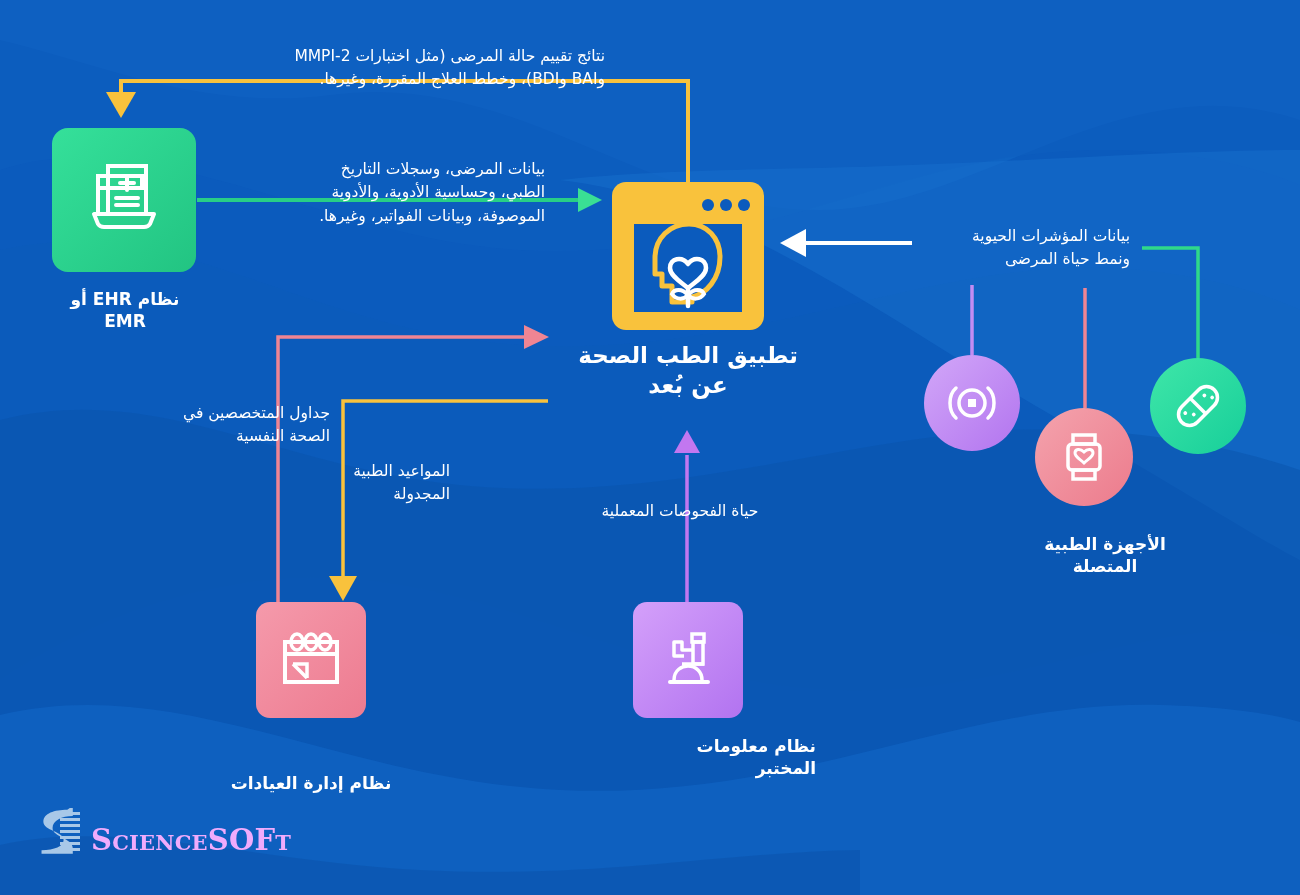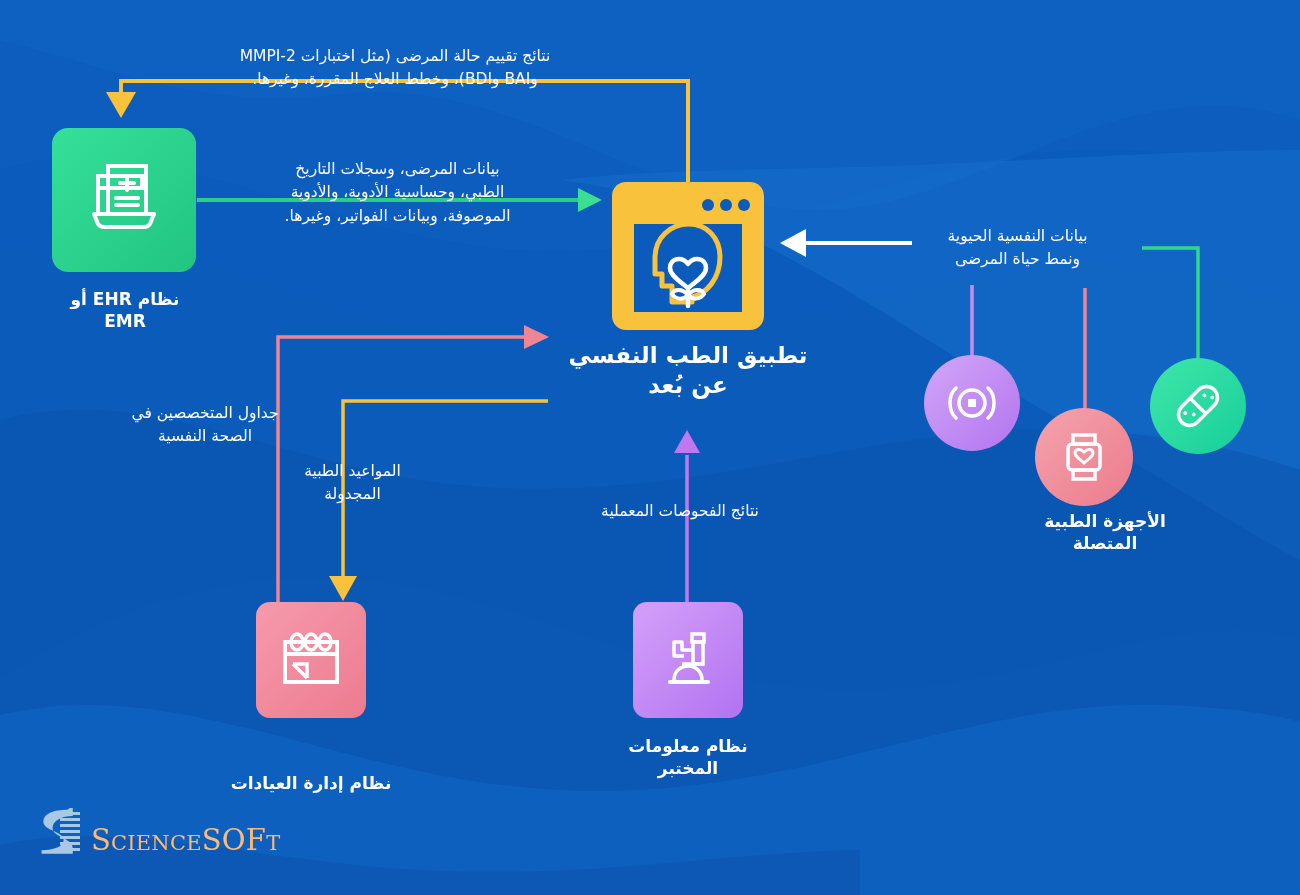--- a/index.html
+++ b/index.html
@@ -35,29 +35,29 @@
     white-space:pre-line;
   }
   .flabel{
     position:absolute;
     color:#ffffff;
     font-size:15.5px;
     line-height:1.5;
     direction:rtl;
     white-space:pre-line;
   }
-  .flabel.right{text-align:center;}
+  .flabel.right{text-align:right;}
   .flabel.center{text-align:center;}
   
   #logo{position:absolute;left:38px;top:808px;display:flex;align-items:center;gap:9px;}
   #logo .wordmark{
-    color:#fdba74;
+    color:#f0abfc;
     font-family:"DejaVu Serif","Liberation Serif",serif;
     font-size:29px;
-    font-weight:normal;
+    font-weight:bold;
     letter-spacing:.2px;
     line-height:1;
     margin-top:12px;
   }
   #logo .wordmark .sm{font-size:21px;}
 </style>
 </head>
 <body>
 
 <div id="canvas">
@@ -163,21 +163,21 @@
         <path d="M60,120 L60,104 L50,104 L50,92 L43,92 L43,76
                  C43,56 58,42 77,42 C95,42 108,56 108,75
                  C108,97 94,112 80,115 L80,120 Z" fill="none" stroke="#f9c23c" stroke-width="5" stroke-linejoin="round"></path>
         <path d="M76,82 C70,74 58,76 58,86 C58,94 70,101 76,106
                  C82,101 94,94 94,86 C94,76 82,74 76,82 Z" fill="none" stroke="#fff" stroke-width="4.5" stroke-linejoin="round"></path>
         <path d="M76,106 L76,124" stroke="#fff" stroke-width="4.5" stroke-linecap="round"></path>
         <path d="M76,113 C70,106 62,107 60,112 C64,118 72,118 76,113 Z" fill="none" stroke="#fff" stroke-width="4"></path>
         <path d="M76,113 C82,106 90,107 92,112 C88,118 80,118 76,113 Z" fill="none" stroke="#fff" stroke-width="4"></path>
       </svg>
     </div>
-    <div class="nlabel" style="left:538px;top:340px;width:300px;font-size:23px;">تطبيق الطب النفسي
+    <div class="nlabel" style="left:538px;top:340px;width:300px;font-size:23px;">تطبيق الطب الصحة
 عن بُعد</div>
   </div>
 
   <div class="node">
     <div class="tile" style="left:256px;top:602px;width:110px;height:116px;
          background:linear-gradient(135deg,#f59aab 0%,#ed7b90 100%);border-radius:14px;">
       <svg width="72" height="72" viewBox="0 0 72 72">
         <rect x="10" y="18" width="52" height="40" fill="none" stroke="#fff" stroke-width="4"></rect>
         <path d="M10,30 L62,30" stroke="#fff" stroke-width="4"></path>
         <ellipse cx="22" cy="18" rx="6" ry="8" fill="none" stroke="#fff" stroke-width="3.5"></ellipse>
@@ -195,21 +195,21 @@
          background:linear-gradient(135deg,#d4a0fa 0%,#b273f0 100%);border-radius:14px;">
       <svg width="72" height="72" viewBox="0 0 72 72">
         <rect x="40" y="10" width="12" height="8" fill="none" stroke="#fff" stroke-width="3.5"></rect>
         <rect x="41" y="18" width="10" height="22" fill="none" stroke="#fff" stroke-width="3.5"></rect>
         <path d="M41,26 L30,26 L30,18 L22,18 L22,32 L32,32" fill="none" stroke="#fff" stroke-width="3.5" stroke-linejoin="round"></path>
         <path d="M30,40 L52,40" stroke="#fff" stroke-width="3.5"></path>
         <path d="M22,56 C22,46 30,42 36,42 C44,42 50,48 50,56" fill="none" stroke="#fff" stroke-width="3.5"></path>
         <path d="M18,58 L56,58" stroke="#fff" stroke-width="4" stroke-linecap="round"></path>
       </svg>
     </div>
-    <div class="nlabel" style="left:560px;top:735px;width:256px;">نظام معلومات
+    <div class="nlabel" style="left:560px;top:735px;width:256px;text-align:right;">نظام معلومات
 المختبر</div>
   </div>
 
   <div class="node">
     <div class="circ" style="left:924px;top:355px;width:96px;height:96px;
          background:linear-gradient(135deg,#d2a7f8 0%,#b274ef 100%);">
       <svg width="60" height="60" viewBox="0 0 60 60">
         <circle cx="30" cy="30" r="13" fill="none" stroke="#fff" stroke-width="3.5"></circle>
         <rect x="26" y="26" width="8" height="8" fill="#fff"></rect>
         <path d="M14,15 C6,22 6,38 14,45" fill="none" stroke="#fff" stroke-width="3.5" stroke-linecap="round"></path>
@@ -231,40 +231,40 @@
         <g transform="rotate(-45 31 31)">
           <rect x="8" y="20" width="46" height="22" rx="11" fill="none" stroke="#fff" stroke-width="3.5"></rect>
           <path d="M31,20 L31,42" stroke="#fff" stroke-width="3.5"></path>
           <circle cx="17" cy="27" r="1.9" fill="#fff"></circle>
           <circle cx="22" cy="34" r="1.9" fill="#fff"></circle>
           <circle cx="43" cy="28" r="1.9" fill="#fff"></circle>
           <circle cx="47" cy="35" r="1.9" fill="#fff"></circle>
         </g>
       </svg>
     </div>
-    <div class="nlabel" style="left:960px;top:510px;width:290px;">الأجهزة الطبية
+    <div class="nlabel" style="left:960px;top:533px;width:290px;">الأجهزة الطبية
 المتصلة</div>
   </div>
 
   <div class="flabel right" style="left:185px;top:45px;width:420px;">نتائج تقييم حالة المرضى (مثل اختبارات MMPI-2
 وBAI وBDI)، وخطط العلاج المقررة، وغيرها.</div>
 
   <div class="flabel right" style="left:80px;top:402px;width:250px;">جداول المتخصصين في
 الصحة النفسية</div>
 
   <div class="flabel right" style="left:250px;top:158px;width:295px;">بيانات المرضى، وسجلات التاريخ
 الطبي، وحساسية الأدوية، والأدوية
 الموصوفة، وبيانات الفواتير، وغيرها.</div>
 
   <div class="flabel right" style="left:255px;top:460px;width:195px;">المواعيد الطبية
 المجدولة</div>
 
-  <div class="flabel center" style="left:565px;top:500px;width:230px;">نتائج الفحوصات المعملية</div>
-
-  <div class="flabel right" style="left:905px;top:225px;width:225px;">بيانات النفسية الحيوية
+  <div class="flabel center" style="left:565px;top:500px;width:230px;">حياة الفحوصات المعملية</div>
+
+  <div class="flabel right" style="left:905px;top:225px;width:225px;">بيانات المؤشرات الحيوية
 ونمط حياة المرضى</div>
 
   <div id="logo">
     <svg width="44" height="52" viewBox="0 0 44 52">
       <path d="M34,4 C20,4 8,8 8,17 C8,27 30,27 30,37 C30,44 20,48 6,48
                L6,52 L40,52 L40,46 C40,35 18,34 18,24 C18,16 28,11 40,11 L40,0 Z" fill="#a8c8e8" transform="translate(-2,-2) scale(0.92)"></path>
       <g fill="#a8c8e8">
         <rect x="22" y="4" width="20" height="3"></rect>
         <rect x="22" y="10" width="20" height="3"></rect>
         <rect x="22" y="16" width="20" height="3"></rect>

